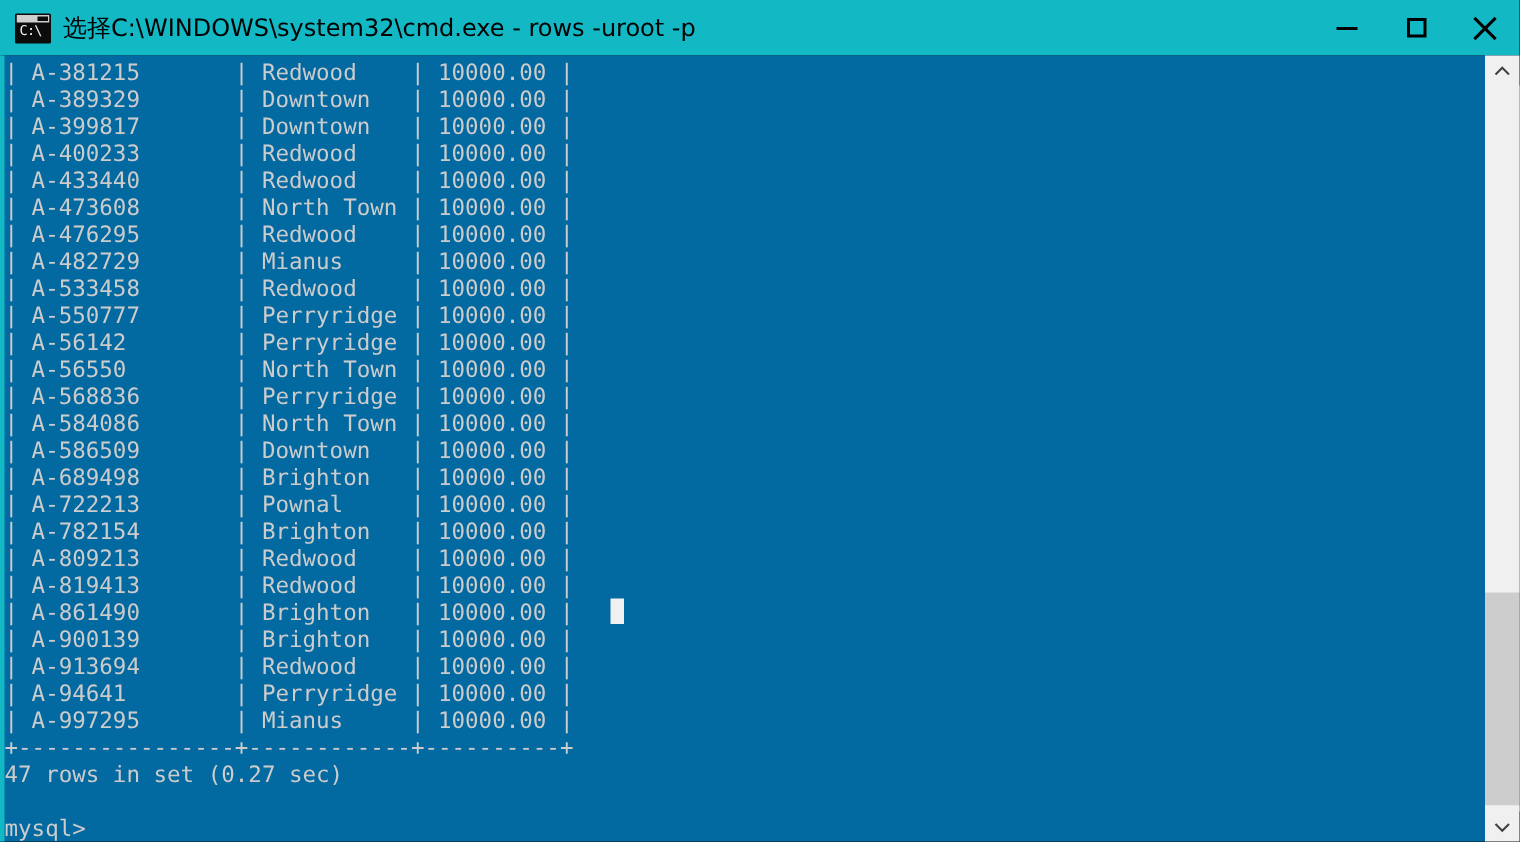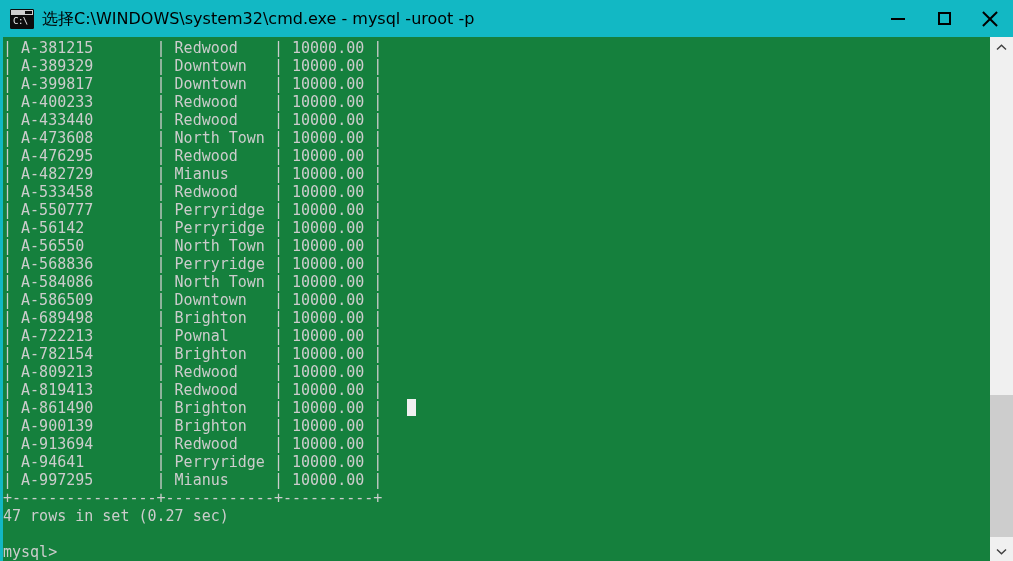--- a/index.html
+++ b/index.html
@@ -120,21 +120,21 @@
   .win-btn .glyph-close::before { transform: rotate(45deg); }
   .win-btn .glyph-close::after  { transform: rotate(-45deg); }
 
   
   #terminal {
     position: absolute;
     top: 37px;
     left: 0;
     width: 990px;
     height: 524px;
-    background: #15803d;
+    background: #0369a1;
     border-left: 3px solid #12b8c4;
     box-sizing: border-box;
     overflow: hidden;
   }
   #console-text {
     position: absolute;
     top: 2px;
     left: 0px;
     margin: 0;
     padding: 0;
@@ -199,21 +199,21 @@
 </head>
 <body>
 
 <div id="window">
 
   <div id="titlebar">
     <div id="app-icon">
       <div class="icon-bar"></div>
       <div class="icon-text">C:\</div>
     </div>
-    <div id="title-text">选择C:\WINDOWS\system32\cmd.exe - mysql  -uroot -p</div>
+    <div id="title-text">选择C:\WINDOWS\system32\cmd.exe - rows  -uroot -p</div>
 
     <div id="window-controls">
       <div class="win-btn">
         <span class="glyph-min"></span>
       </div>
       <div class="win-btn">
         <span class="glyph-max"></span>
       </div>
       <div class="win-btn">
         <span class="glyph-close"></span>

